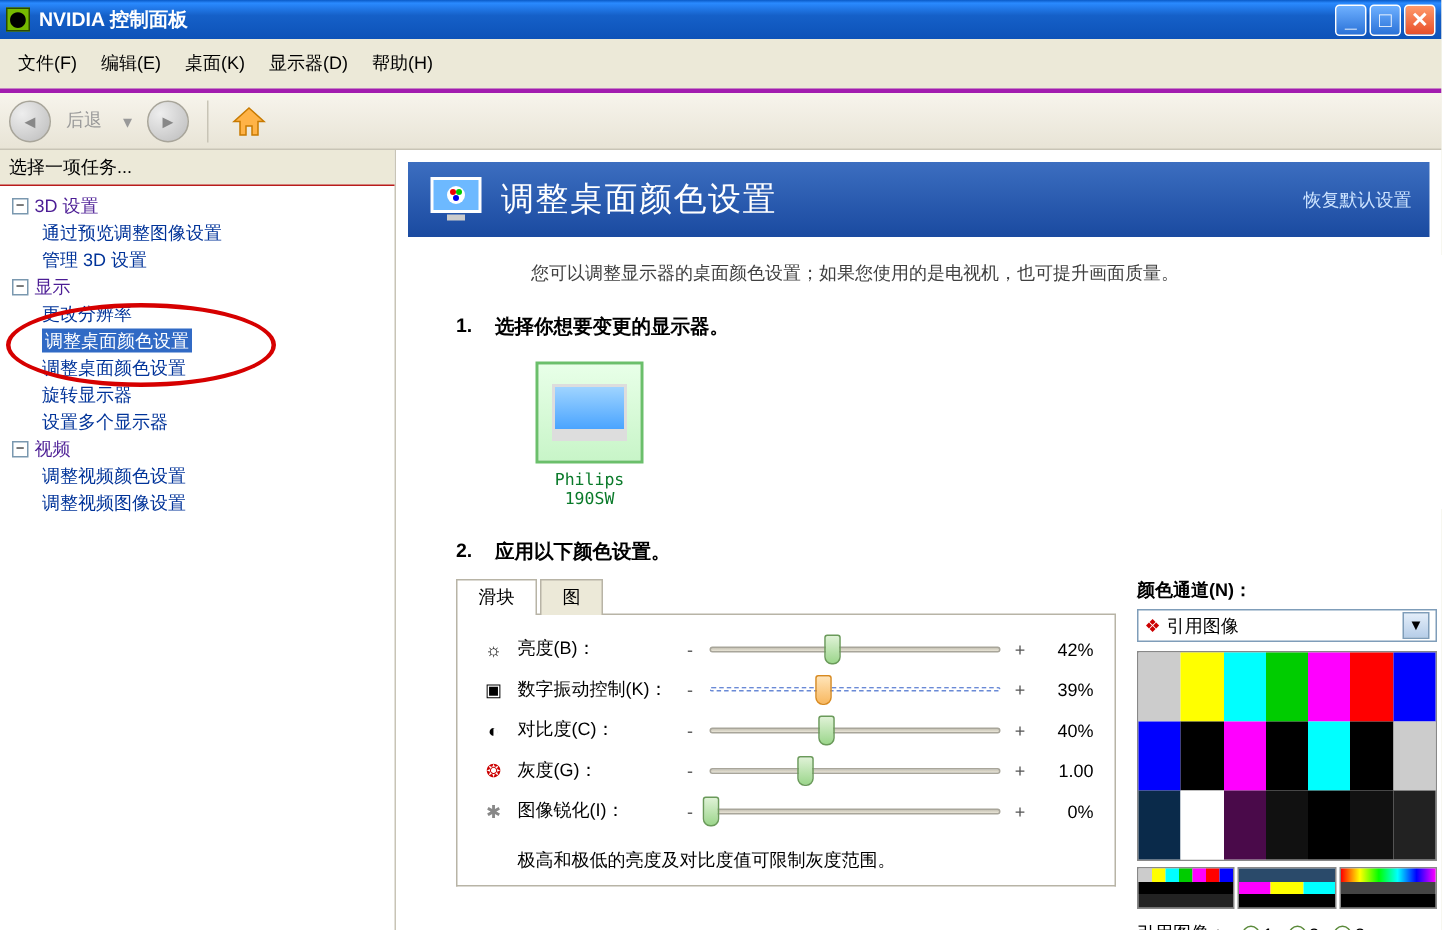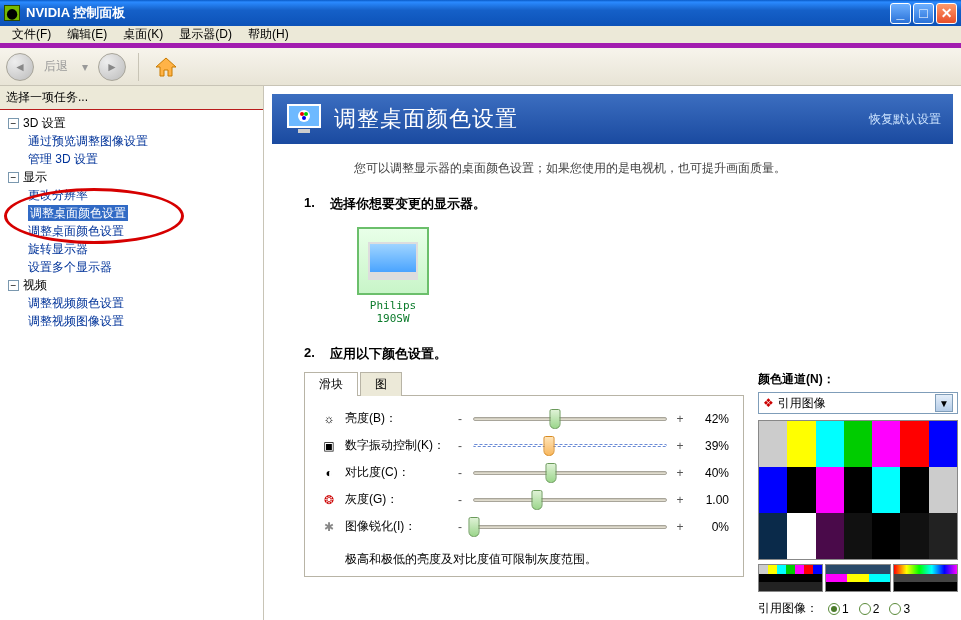--- a/index.html
+++ b/index.html
@@ -36,23 +36,23 @@
     border: 1px solid #fff;
     border-radius: 3px;
     display: flex; align-items: center; justify-content: center;
     font-size: 14px; font-weight: bold;
     cursor: pointer;
   }
   .winbtn.min, .winbtn.max { background: linear-gradient(#6eb0ff,#2a72d8); color:#fff; }
   .winbtn.close { background: linear-gradient(#ff9a6a,#e84f2a); color:#fff; }
 
   .menubar {
-    height: 22px;
+    height: 36px;
     background: #ece9d8;
-    border-bottom: 5px solid #a21caf;
+    border-bottom: 3px solid #a21caf;
     display: flex;
     align-items: center;
     padding: 0 4px;
   }
   .menubar .mitem { padding: 2px 8px; cursor: pointer; }
 
   .toolarea {
     height: 38px;
     background: linear-gradient(#f7f4ec,#e8e4d6);
     border-bottom: 1px solid #c8c4b6;
@@ -102,21 +102,21 @@
   .tree-toggle {
     width: 11px; height: 11px;
     border: 1px solid #7a98af;
     background:#fff;
     font-size: 10px; line-height: 9px;
     text-align:center;
     margin-right: 4px;
     color:#000;
     flex-shrink:0;
   }
-  .tree-label { color: #000000; }
+  .tree-label { color: #4c1d95; }
   .tree-children { padding-left: 20px; }
   .tree-link { color: #003399; cursor: pointer; }
   .tree-link.selected { background:#316ac5; color:#fff; padding: 0 2px; }
   .circle-anno {
     position:absolute;
     border: 3px solid #d60000;
     border-radius: 50%;
     pointer-events:none;
   }
 

